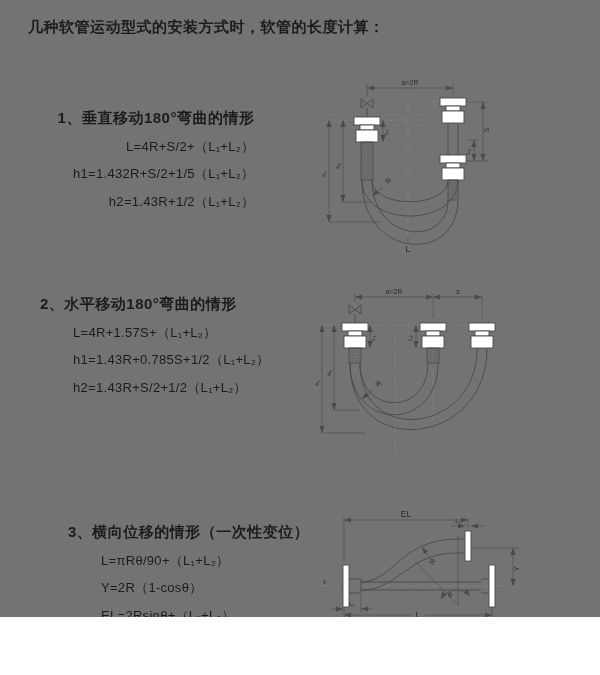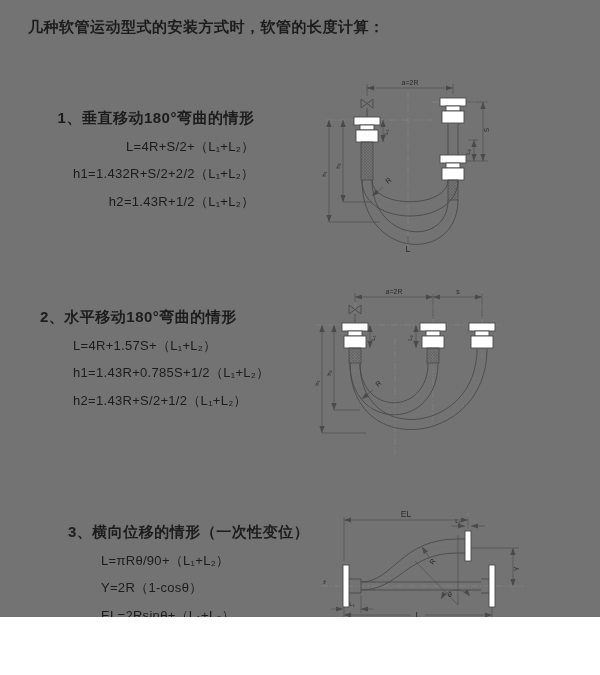--- a/index.html
+++ b/index.html
@@ -9,21 +9,21 @@
   }
   .title{
     position:absolute;left:28px;top:18px;font-size:15px;font-weight:bold;
     letter-spacing:0.5px;white-space:nowrap;
   }
   .section{position:absolute;left:40px;white-space:nowrap;}
   .section .heading{font-size:15px;font-weight:bold;line-height:20px;letter-spacing:0.5px;}
   .section .formulas{margin-top:5px;padding-left:33px;}
   .section .formula{font-size:13px;line-height:27.3px;letter-spacing:0.3px;}
   #sec1{top:108px;text-align:right;}
-  #sec2{top:307px;}
+  #sec2{top:294px;}
   #sec3{top:522px;margin-left:28px;}
   .diagram{position:absolute;}
   #dia1{left:320px;top:72px;}
   #dia2{left:308px;top:283px;}
   #dia3{left:313px;top:505px;}
   svg{display:block;}
   svg .ln{stroke:#4a4a4a;stroke-width:0.9;fill:none;}
   svg .thin{stroke:#4a4a4a;stroke-width:0.6;fill:none;}
   svg .cl{stroke:#8a8a8a;stroke-width:0.6;fill:none;stroke-dasharray:7 2 1.5 2;}
   svg .dash{stroke:#6f6f6f;stroke-width:0.6;fill:none;stroke-dasharray:6 2 1.5 2;}
@@ -34,21 +34,21 @@
 <body>
 
 <div id="page">
 
   <div class="title">几种软管运动型式的安装方式时，软管的长度计算：</div>
 
   <div class="section" id="sec1">
     <div class="heading">1、垂直移动180°弯曲的情形</div>
     <div class="formulas">
       <div class="formula">L=4R+S/2+（L₁+L₂）</div>
-      <div class="formula">h1=1.432R+S/2+2/2（L₁+L₂）</div>
+      <div class="formula">h1=1.432R+S/2+1/5（L₁+L₂）</div>
       <div class="formula">h2=1.43R+1/2（L₁+L₂）</div>
     </div>
   </div>
 
   <div class="section" id="sec2">
     <div class="heading">2、水平移动180°弯曲的情形</div>
     <div class="formulas">
       <div class="formula">L=4R+1.57S+（L₁+L₂）</div>
       <div class="formula">h1=1.43R+0.785S+1/2（L₁+L₂）</div>
       <div class="formula">h2=1.43R+S/2+1/2（L₁+L₂）</div>

